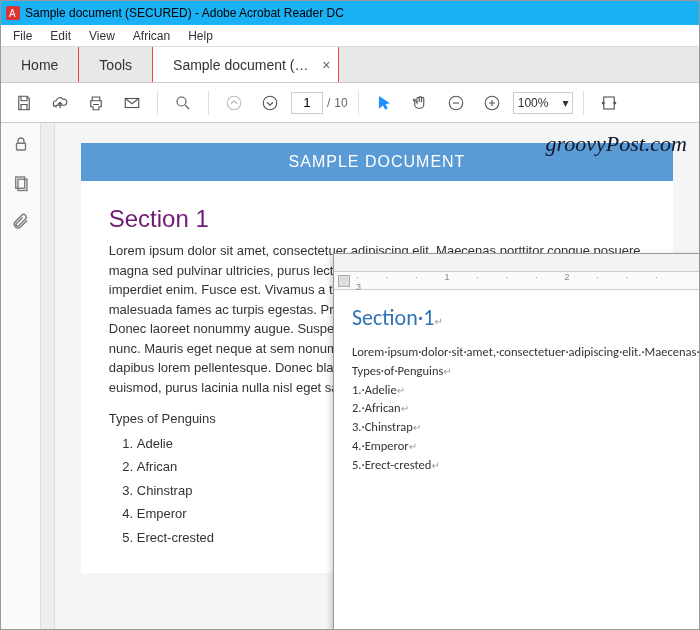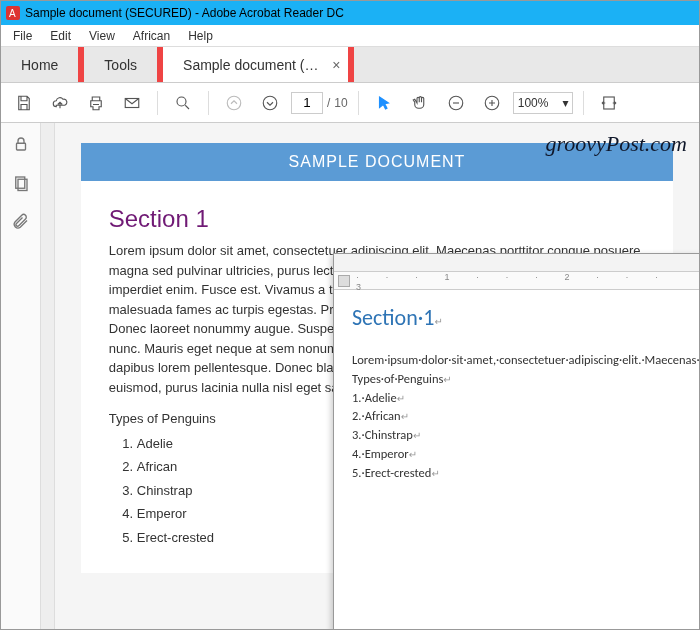--- a/index.html
+++ b/index.html
@@ -2,21 +2,21 @@
 <html><head>
 <meta charset="utf-8">
 <style>
 * { box-sizing: border-box; margin: 0; padding: 0; }
 body { font-family: "Segoe UI", Arial, sans-serif; font-size: 12px; color: #333; background: #fff; width: 700px; height: 630px; overflow: hidden; position: relative; border: 1px solid #999; }
 .titlebar { background: #1bb1f5; height: 24px; display: flex; align-items: center; padding: 0 4px; color: #000; font-size: 12px; }
 .titlebar .icon { width: 16px; height: 16px; margin-right: 4px; display:inline-flex; align-items:center; justify-content:center;}
 .menubar { background: #fff; border-bottom: 1px solid #ddd; height: 22px; display: flex; align-items: center; padding: 0 4px; gap: 2px; }
 .menubar span { padding: 2px 8px; font-size: 12px; cursor: default; }
 .tabbar { background: #e8e8e8; height: 36px; display: flex; border-bottom: 1px solid #ccc; }
-.tabbar .tab { padding: 0 20px; display: flex; align-items: center; font-size: 14px; border-right: 6px solid #ef4444; cursor: pointer; }
+.tabbar .tab { padding: 0 20px; display: flex; align-items: center; font-size: 14px; border-right: 1px solid #ef4444; cursor: pointer; }
 .tabbar .tab.doc { background: #fff; position: relative; padding-right: 30px; }
 .tabbar .tab .close { position: absolute; right: 8px; font-size: 14px; color: #666; }
 .toolbar { height: 40px; border-bottom: 1px solid #ccc; display: flex; align-items: center; padding: 0 8px; gap: 6px; }
 .tbtn { width: 30px; height: 30px; display: flex; align-items: center; justify-content: center; color: #555; cursor: pointer; }
 .tbtn svg { width: 18px; height: 18px; stroke: #555; fill: none; stroke-width: 1.5; }
 .tsep { width: 1px; height: 24px; background: #ddd; margin: 0 4px; }
 .pagebox { display: flex; align-items: center; gap: 4px; font-size: 12px; color: #666; }
 .pagebox input { width: 32px; height: 22px; text-align: center; border: 1px solid #ccc; }
 .zoombox { display: flex; align-items: center; border: 1px solid #ccc; height: 22px; padding: 0 4px; font-size: 12px; gap: 14px; }
 .workspace { display: flex; height: calc(100% - 122px); }
@@ -31,21 +31,21 @@
 .sectitle { color: #701a75; font-size: 24px; font-weight: 400; margin-bottom: 8px; }
 .bodytext { font-size: 13px; line-height: 1.5; color: #333; margin-bottom: 14px; }
 .subhead { font-size: 13px; margin-bottom: 6px; }
 .list { margin-left: 28px; font-size: 13px; line-height: 1.8; }
 .word-overlay { position: absolute; top: 252px; left: 332px; width: 368px; height: 378px; background: #fff; border: 1px solid #999; box-shadow: -2px 2px 6px rgba(0,0,0,0.2); overflow: hidden; }
 .word-ribbon { height: 18px; background: #f3f3f3; border-bottom: 1px solid #ccc; display: flex; font-size: 10px; color: #666; }
 .word-ribbon .wtab { flex: 0 0 auto; padding: 0 60px; border-right: 1px solid #ddd; text-align:center; line-height:17px;}
 .word-ruler { height: 18px; background: #fafafa; border-bottom: 1px solid #ccc; font-size: 9px; color: #888; padding-left: 22px; letter-spacing: 12px; position: relative;}
 .word-ruler::before { content:""; position:absolute; left:4px; top:3px; width:10px; height:10px; background:#ddd; border:1px solid #aaa;}
 .word-body { padding: 14px 18px; font-family: Calibri, Arial, sans-serif; }
-.word-sectitle { color: #2e74b5; font-size: 22px; margin-bottom: 20px; }
+.word-sectitle { color: #2e74b5; font-size: 22px; margin-bottom: 12px; }
 .word-text { font-size: 12.5px; line-height: 1.5; color: #333; white-space: pre-line; }
 .ret { color: #999; font-size: 10px; }
 </style>
 </head>
 <body>
 
 <div class="titlebar">
   <span class="icon">
     <svg width="14" height="14">
         <rect width="14" height="14" fill="#d33" rx="2"></rect>

